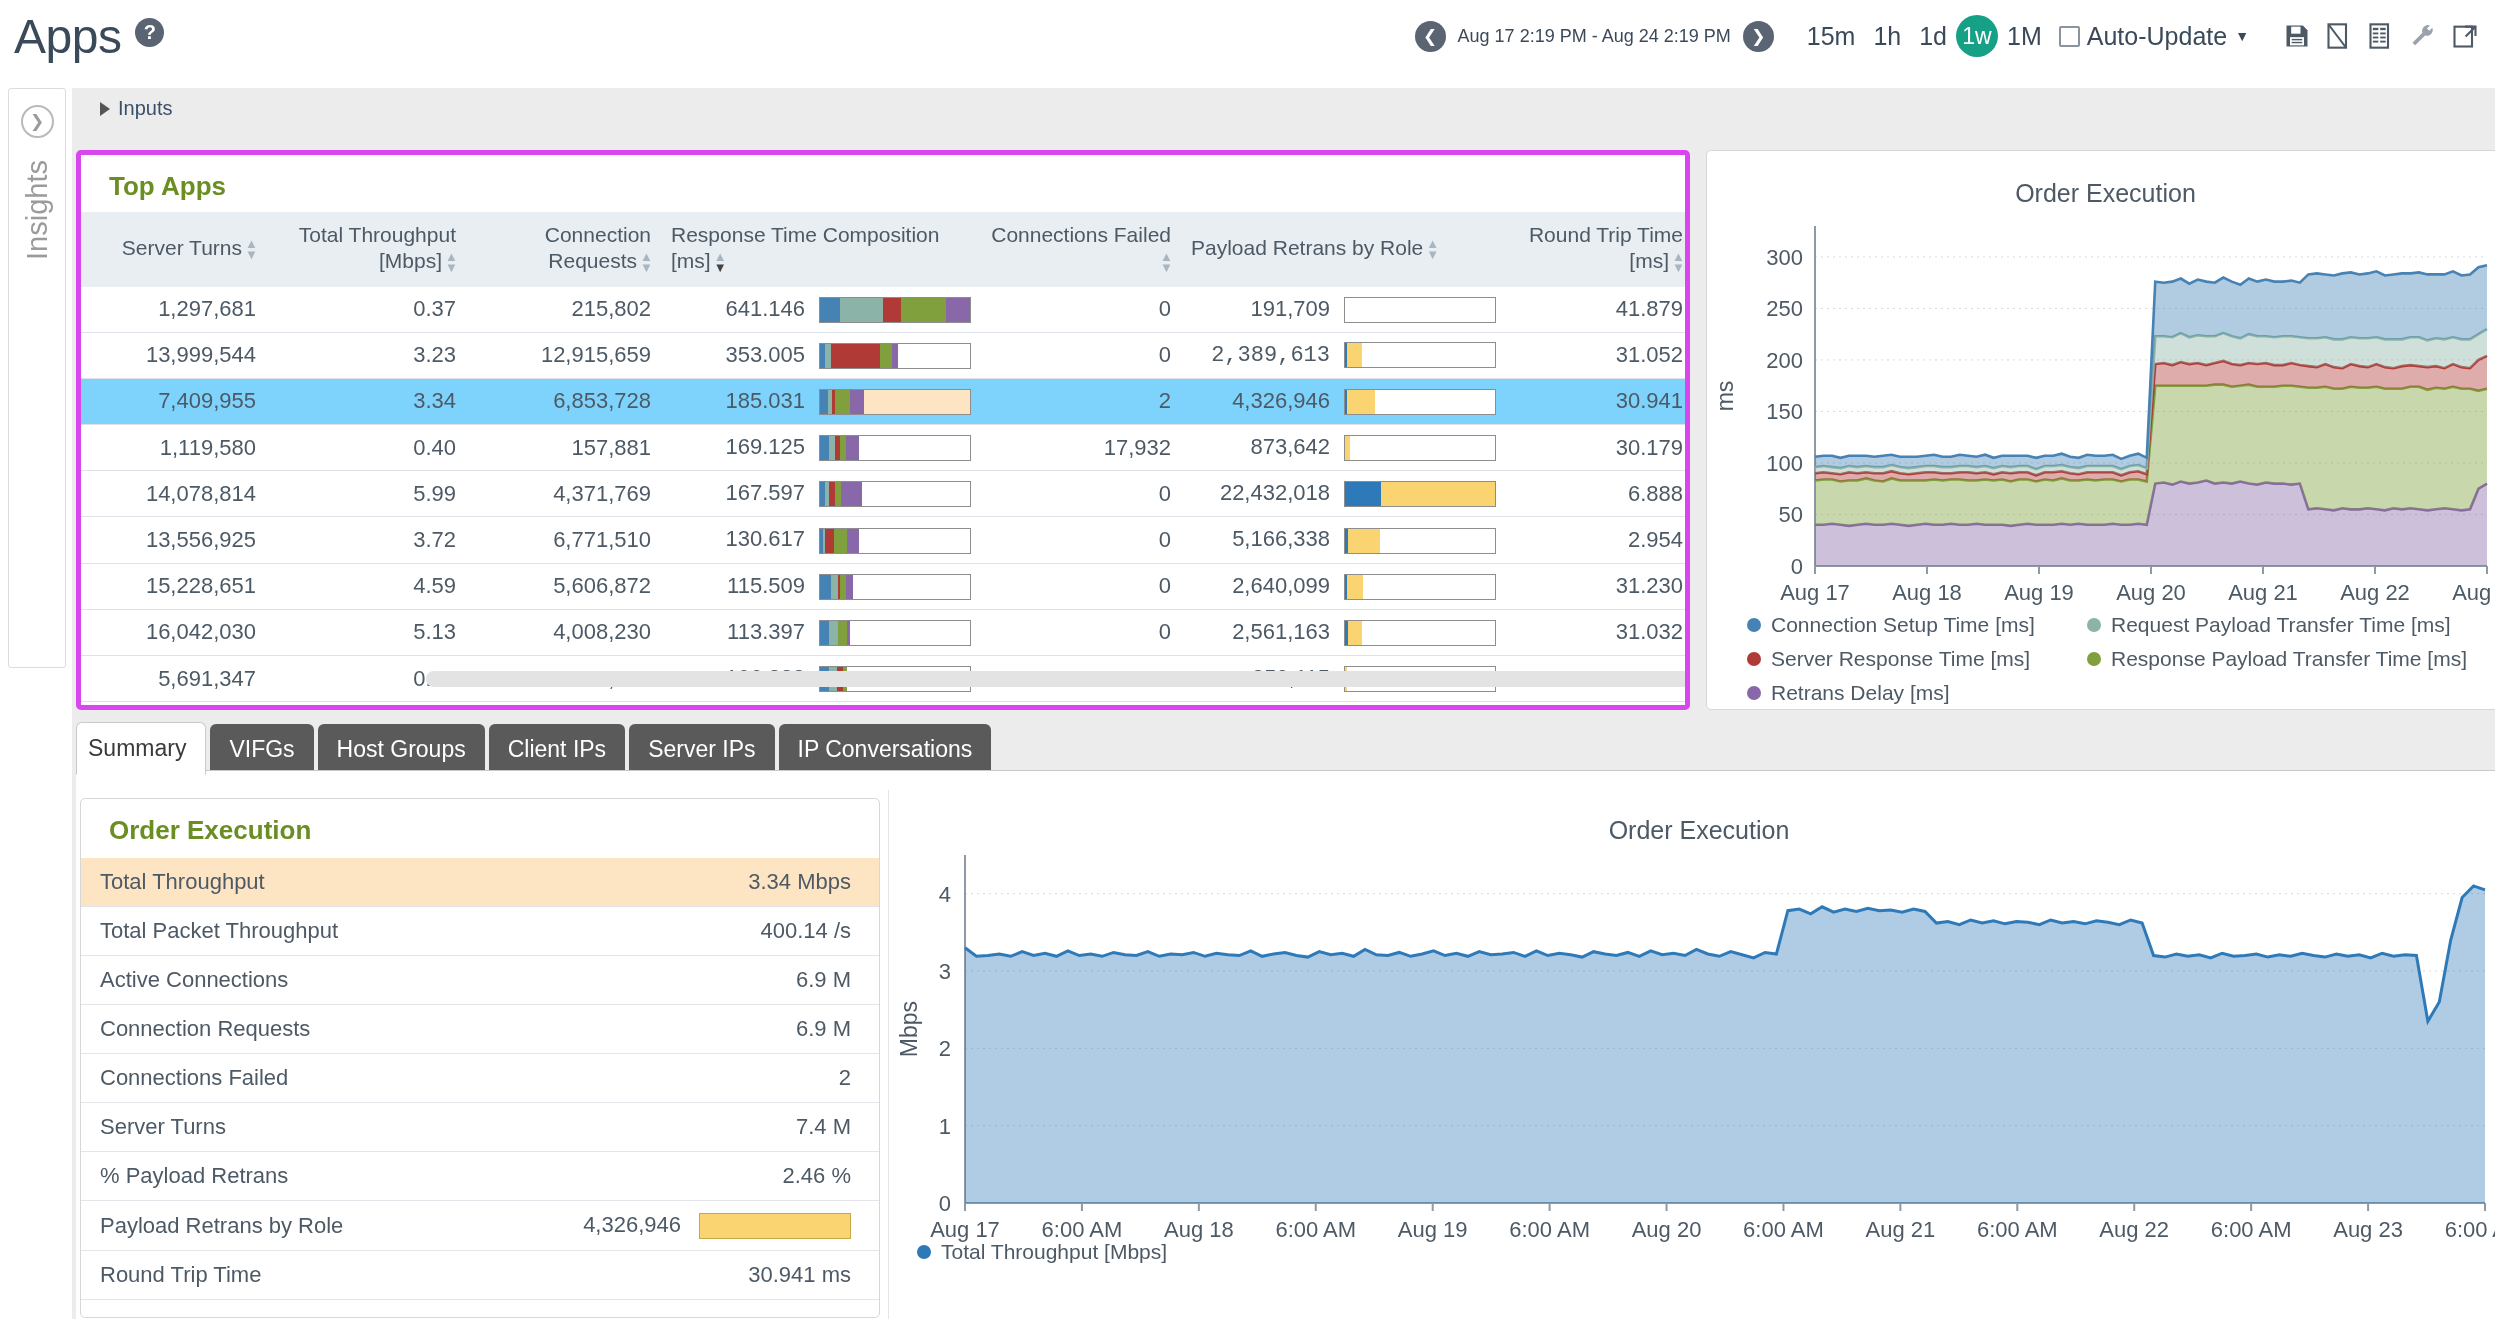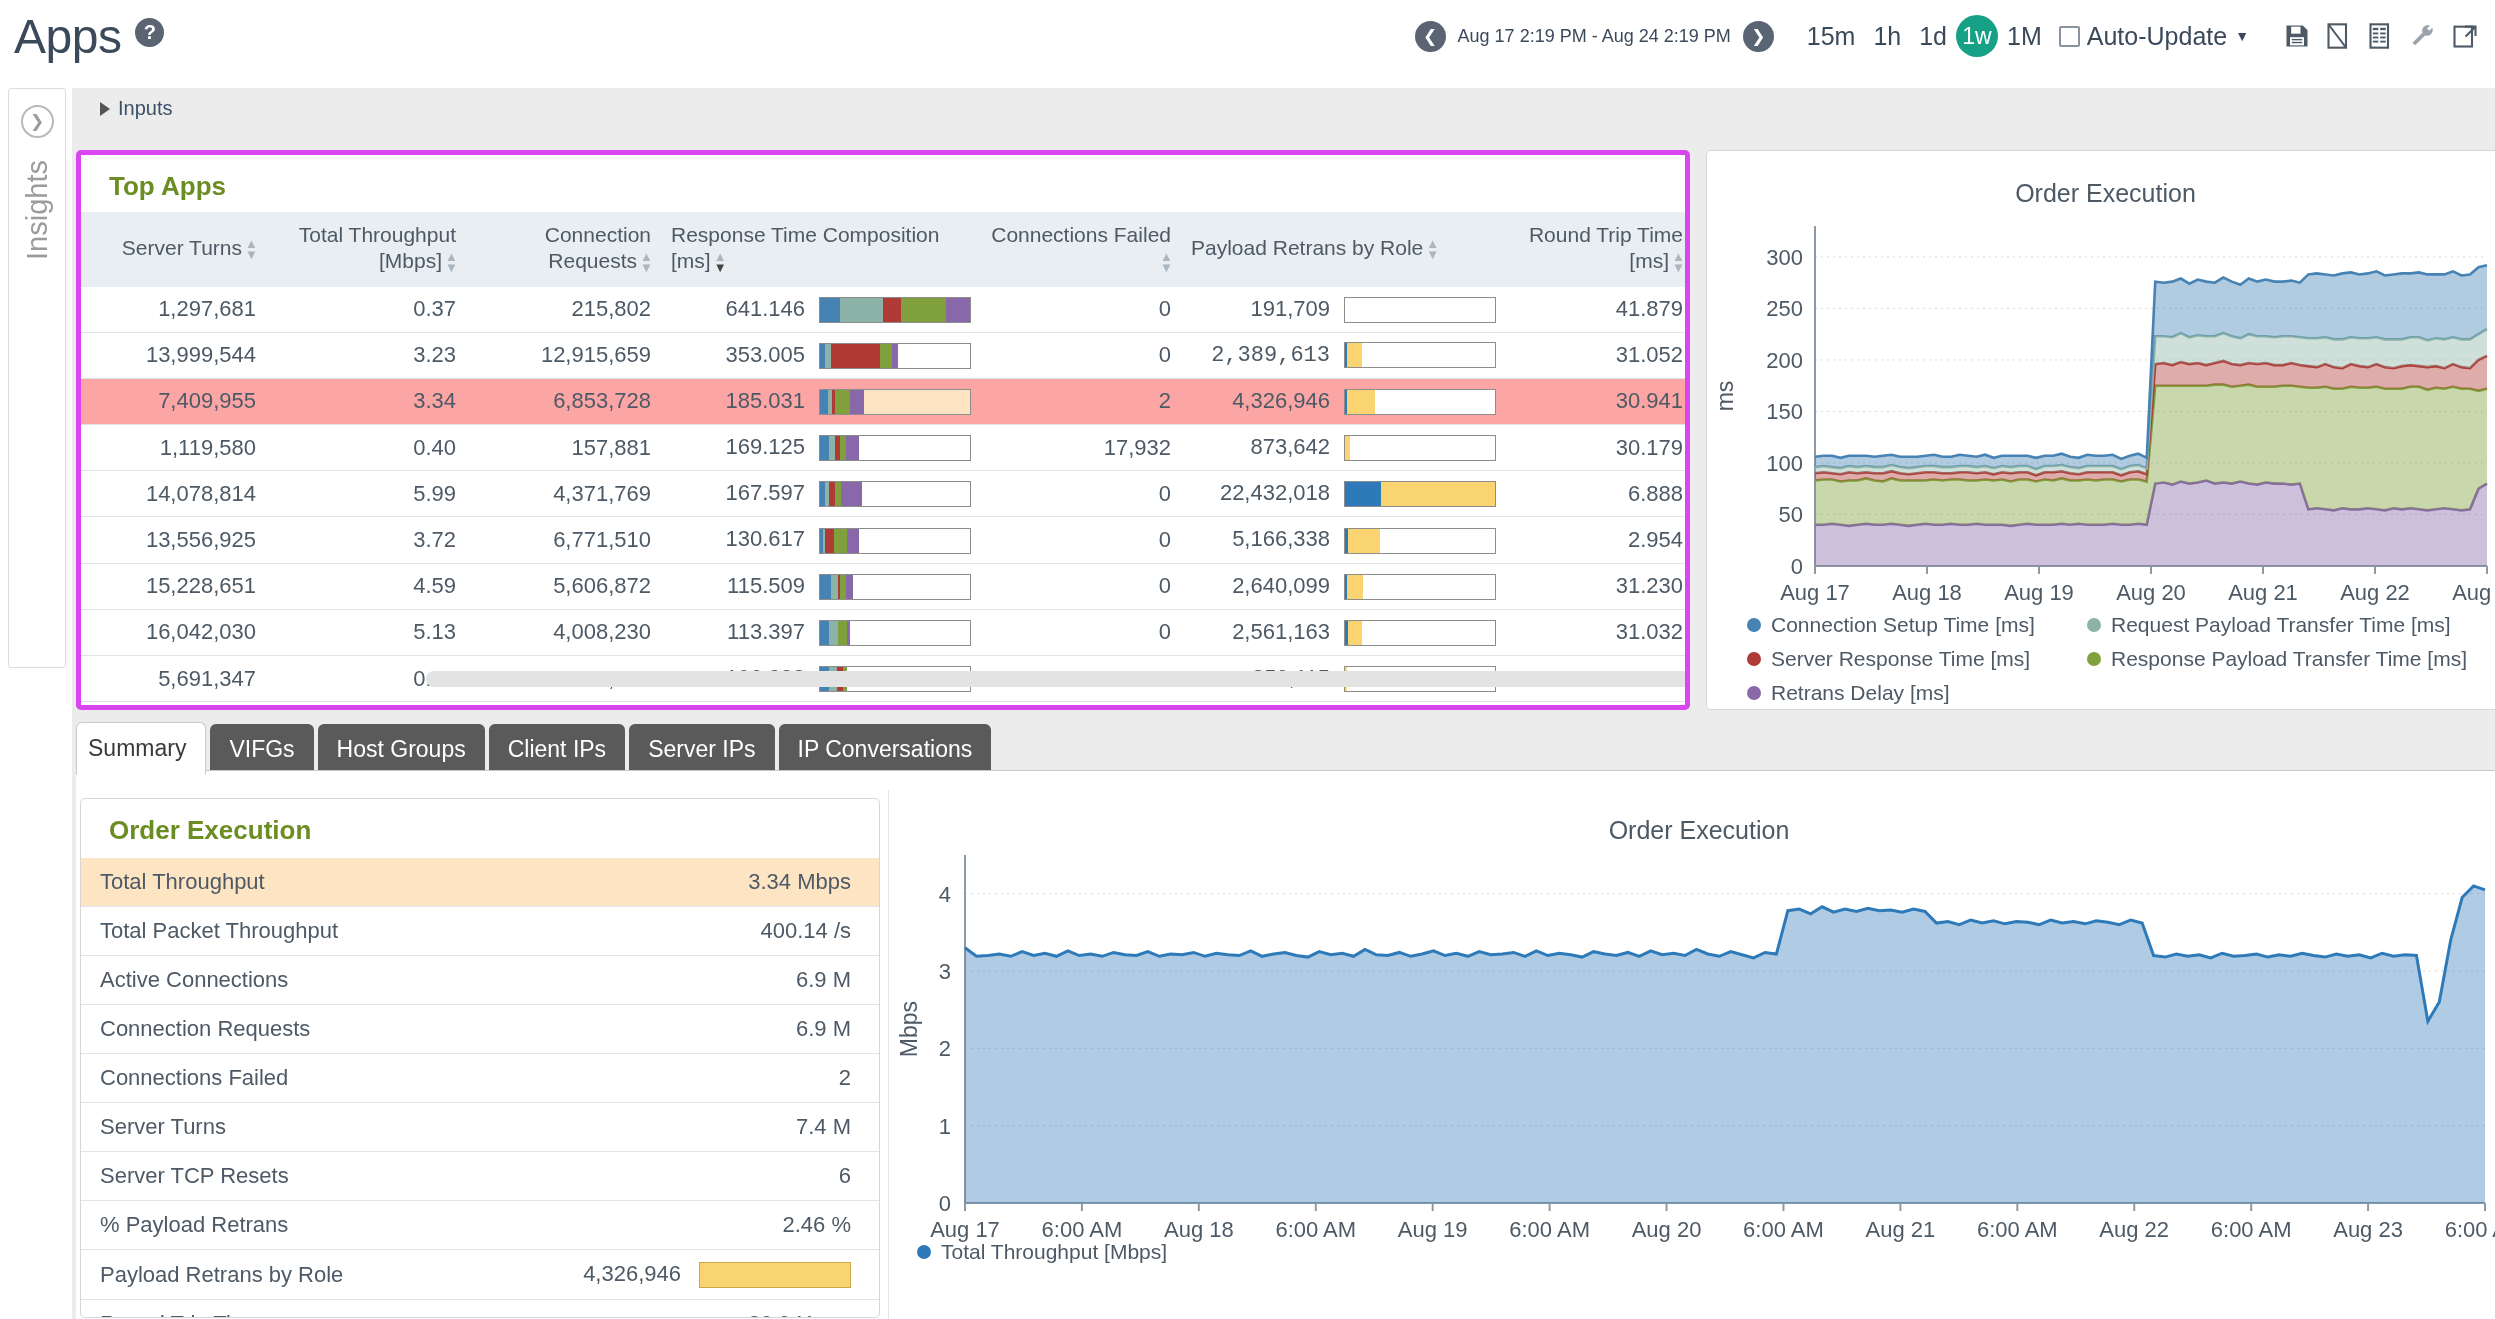--- a/index.html
+++ b/index.html
@@ -101,21 +101,21 @@
   .apps-table th {
     background:#e8eef2; color:#4d5a66; font-size:21px; font-weight:400;
     text-align:left; vertical-align:middle; padding:10px 10px 12px 10px;
     height:66px; line-height:1.25;
   }
   .apps-table th.num { text-align:right; }
   .apps-table td {
     font-size:22px; color:#4d5a66; padding:9px 10px; height:40px;
     border-bottom:1px solid #dde3e8; text-align:right; vertical-align:middle;
   }
-  .apps-table tr.highlight td { background:#fca5a5; }
+  .apps-table tr.highlight td { background:#7dd3fc; }
   .apps-table tr.highlight td .rtc-wrap { background:#fde5c3; }
   .sort-ind { display:inline-block; width:11px; margin-left:3px; line-height:0.8; color:#a9b6c0; font-size:14px; vertical-align:middle;}
   .sort-ind b { display:block; font-size:13px; }
   .sort-ind.active b.dn { color:#444; }
 
   
   .rtc-wrap { width:152px; height:26px; border:1px solid #8d8d8d; background:#fff; display:inline-block; vertical-align:middle; }
   .rtc-inner { display:flex; height:100%; }
   .rtc-inner span { display:block; height:100%; }
   .prb-wrap { width:152px; height:26px; border:1px solid #8d8d8d; background:#fff; display:inline-block; vertical-align:middle; }
@@ -553,24 +553,20 @@
           </tr>
           <tr class="">
             <td class="k">Connections Failed</td>
             <td class="v">2</td>
           </tr>
           <tr class="">
             <td class="k">Server Turns</td>
             <td class="v">7.4 M</td>
           </tr>
           <tr class="">
-            <td class="k">Server TCP Resets</td>
-            <td class="v">6</td>
-          </tr>
-          <tr class="">
             <td class="k">% Payload Retrans</td>
             <td class="v">2.46 %</td>
           </tr>
           <tr class="">
             <td class="k">Payload Retrans by Role</td>
             <td class="v"><span>4,326,946</span><span class="sum-bar"></span></td>
           </tr>
           <tr class="">
             <td class="k">Round Trip Time</td>
             <td class="v">30.941 ms</td>

